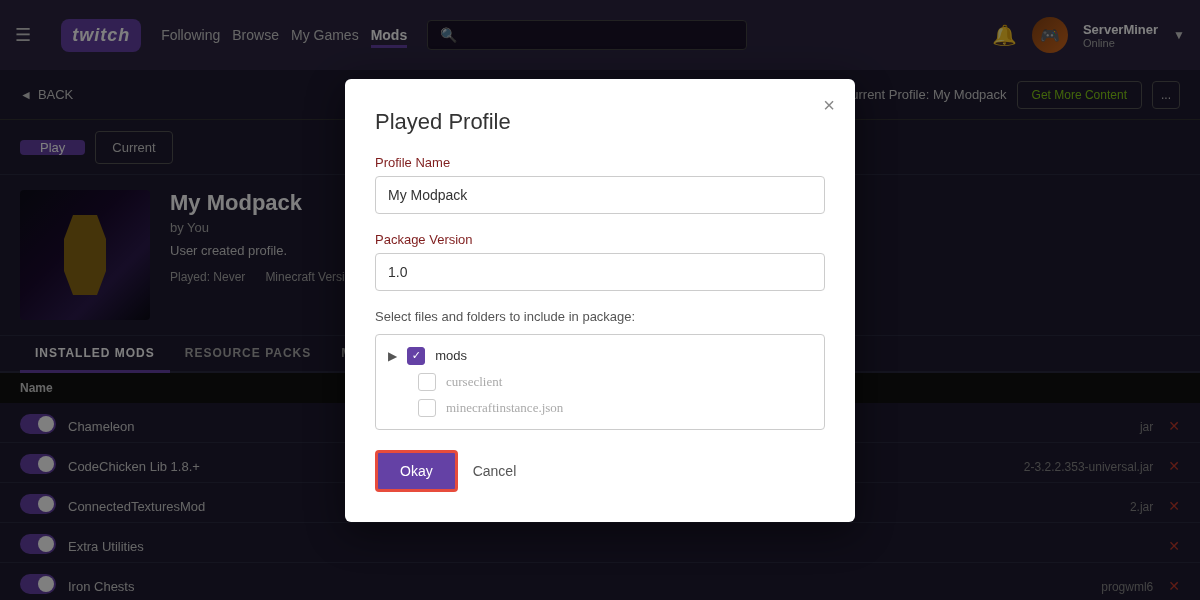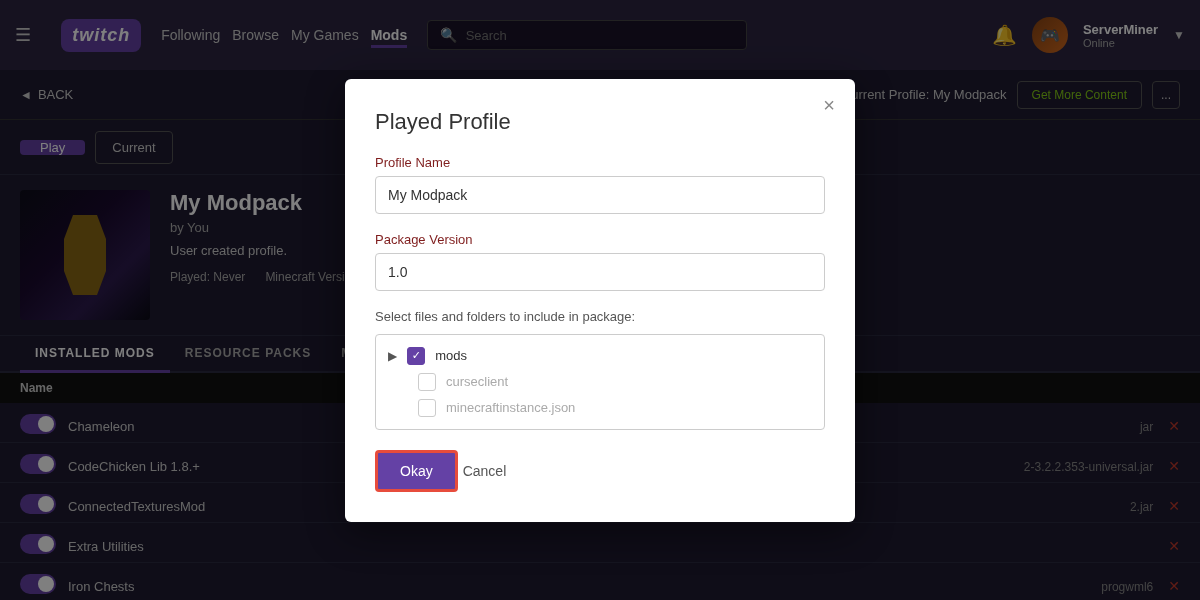--- a/index.html
+++ b/index.html
@@ -181,23 +181,23 @@
       width: 18px; height: 18px; border: 1px solid #ccc; border-radius: 3px;
       display: flex; align-items: center; justify-content: center; cursor: pointer;
       flex-shrink: 0;
     }
     .checkbox.checked { background: #6441a5; border-color: #6441a5; }
     .checkbox.checked::after { content: '✓'; color: white; font-size: 11px; }
     .checkbox.unchecked { background: white; }
     .file-name { color: #555; font-size: 13px; }
     .file-name.checked { color: #333; }
     .file-name.unchecked { color: #aaa; }
-    .sub-items { padding-left: 30px; }
+    .sub-items { padding-left: 30px; font-family: Liberation Serif, serif; }
     .modal-actions {
-      display: flex; margin-top: 20px; align-items: center;
+      display: flex; gap: 10px; margin-top: 20px; align-items: center;
     }
     .okay-btn {
       background: #6441a5; color: white; border: 3px solid #e74c3c;
       padding: 10px 22px; border-radius: 4px; font-size: 14px; cursor: pointer;
     }
     .cancel-btn {
       background: transparent; color: #555; border: none;
       font-size: 14px; cursor: pointer; padding: 10px 5px;
     }
   </style>
@@ -208,21 +208,20 @@
   <span class="hamburger">☰</span>
   <div class="logo">twitch</div>
   <nav class="nav-links">
     <a class="nav-link">Following</a>
     <a class="nav-link">Browse</a>
     <a class="nav-link">My Games</a>
     <a class="nav-link active">Mods</a>
   </nav>
   <div class="search-bar">
     <span class="search-icon">🔍</span>
-    <input type="text" placeholder="Search" style="">
   </div>
   <div class="topbar-right">
     <span class="bell-icon">🔔</span>
     <div class="user-avatar">🎮</div>
     <div class="user-info">
       <div class="username">ServerMiner</div>
       <div class="status">Online</div>
     </div>
     <span class="dropdown-arrow">▼</span>
   </div>

